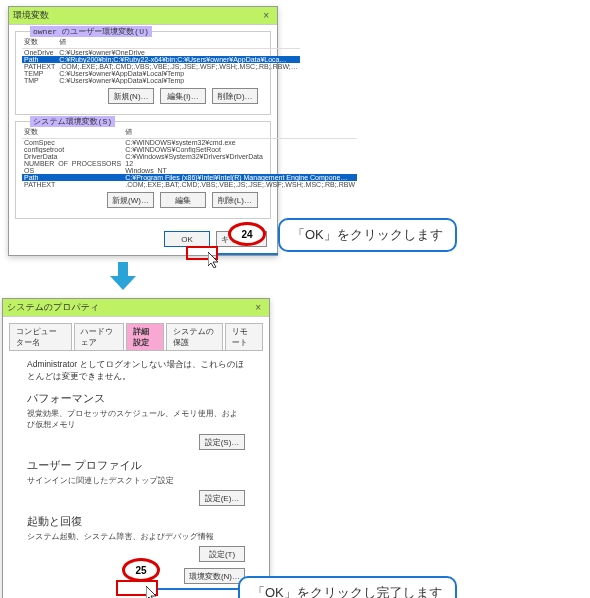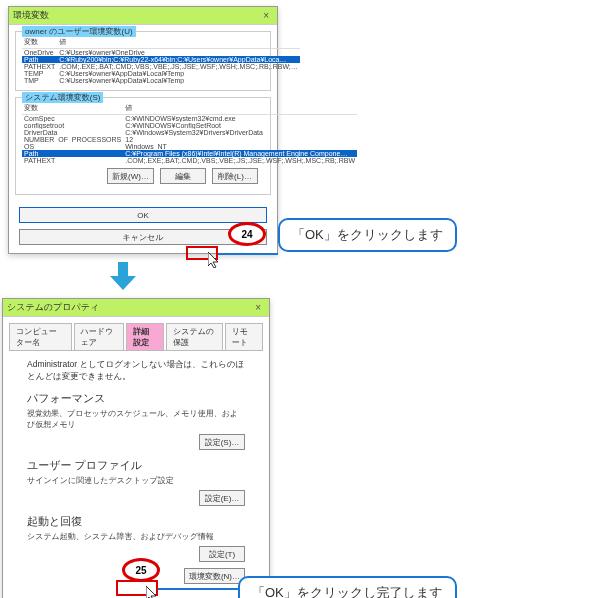--- a/index.html
+++ b/index.html
@@ -2,29 +2,29 @@
 <html><head>
 <meta charset="utf-8">
 <style>
   * { box-sizing: border-box; margin: 0; padding: 0; font-family: "Meiryo UI","MS UI Gothic",sans-serif; }
   body { background: #fff; width: 590px; height: 598px; position: relative; font-size: 9px; color: #333; }
   .win { position: absolute; background: #fff; border: 1px solid #999; box-shadow: 0 2px 6px rgba(0,0,0,.2); }
   .titlebar { display: flex; align-items: center; justify-content: space-between; height: 18px; padding: 0 4px; border-bottom: 1px solid #ccc; background: #bef264; }
   .titlebar .title { font-size: 9px; }
   .closex { font-size: 10px; color: #555; padding: 0 4px; cursor: pointer; }
   .group { border: 1px solid #ccc; margin: 6px; padding: 4px 6px 6px 6px; position: relative; }
-  .group-label { position: absolute; top: -6px; left: 6px; background: #7dd3fc; padding: 0 3px; font-size: 8px; color: #333; }
+  .group-label { position: absolute; top: -6px; left: 14px; background: #c4b5fd; padding: 0 3px; font-size: 8px; color: #333; font-family: Liberation Mono, monospace; }
   .tbl { width: 100%; border-collapse: collapse; font-size: 7px; color: #444; }
   .tbl th { text-align: left; font-weight: 400; border-bottom: 1px solid #ddd; padding: 1px 2px; }
   .tbl td { padding: 0 2px; white-space: nowrap; overflow: hidden; text-overflow: ellipsis; }
   .tbl tr.sel td { background: #0a64c8; color: #fff; }
   .btnrow { display: flex; justify-content: flex-end; gap: 6px; padding: 4px 6px; }
   .btn { min-width: 46px; height: 16px; font-size: 8px; border: 1px solid #888; background: #f3f3f3; display: inline-flex; align-items: center; justify-content: center; padding: 0 4px; cursor: pointer; }
   .btn.ok { border: 1px solid #0a64c8; }
-  .okcancel { display: flex; justify-content: flex-end; gap: 6px; padding: 6px 10px 8px 10px; flex-direction: column; }
+  .okcancel { display: flex; justify-content: flex-end; gap: 6px; padding: 6px 10px 8px 10px; }
   .tabs { display: flex; gap: 2px; padding: 6px 6px 0 6px; font-size: 8px; }
   .tab { padding: 2px 6px; border: 1px solid #bbb; border-bottom: none; background: #f4f4f4; cursor: pointer; }
   .tab.active { background: #f9a8d4; font-weight: bold; }
   .tabline { border-bottom: 1px solid #bbb; margin: 0 6px; }
   .body2 { padding: 8px 24px; font-size: 8.5px; color: #333; }
   .section-title { font-size: 11px; margin-top: 8px; }
   .section-desc { font-size: 8px; color: #444; margin: 2px 0 4px 0; }
   .secbtn { display: flex; justify-content: flex-end; margin-bottom: 6px; }
   .arrow { position: absolute; left: 110px; top: 262px; width: 26px; height: 30px; }
   .arrow::before { content:""; position:absolute; left:8px; top:0; width:10px; height:16px; background:#29a3d8; }
@@ -70,20 +70,25 @@
           <tr>
             <td class="col-var">TEMP</td>
             <td>C:¥Users¥owner¥AppData¥Local¥Temp</td>
           </tr>
           <tr>
             <td class="col-var">TMP</td>
             <td>C:¥Users¥owner¥AppData¥Local¥Temp</td>
           </tr>
         </tbody>
     </table>
+    <div class="btnrow">
+      <span class="btn">新規(N)…</span>
+      <span class="btn">編集(I)…</span>
+      <span class="btn">削除(D)…</span>
+    </div>
   </div>
 
   <div class="group">
     <span class="group-label">システム環境変数(S)</span>
     <table class="tbl">
       <thead>
           <tr>
         <th class="col-var">変数</th>
         <th>値</th>
       </tr>

